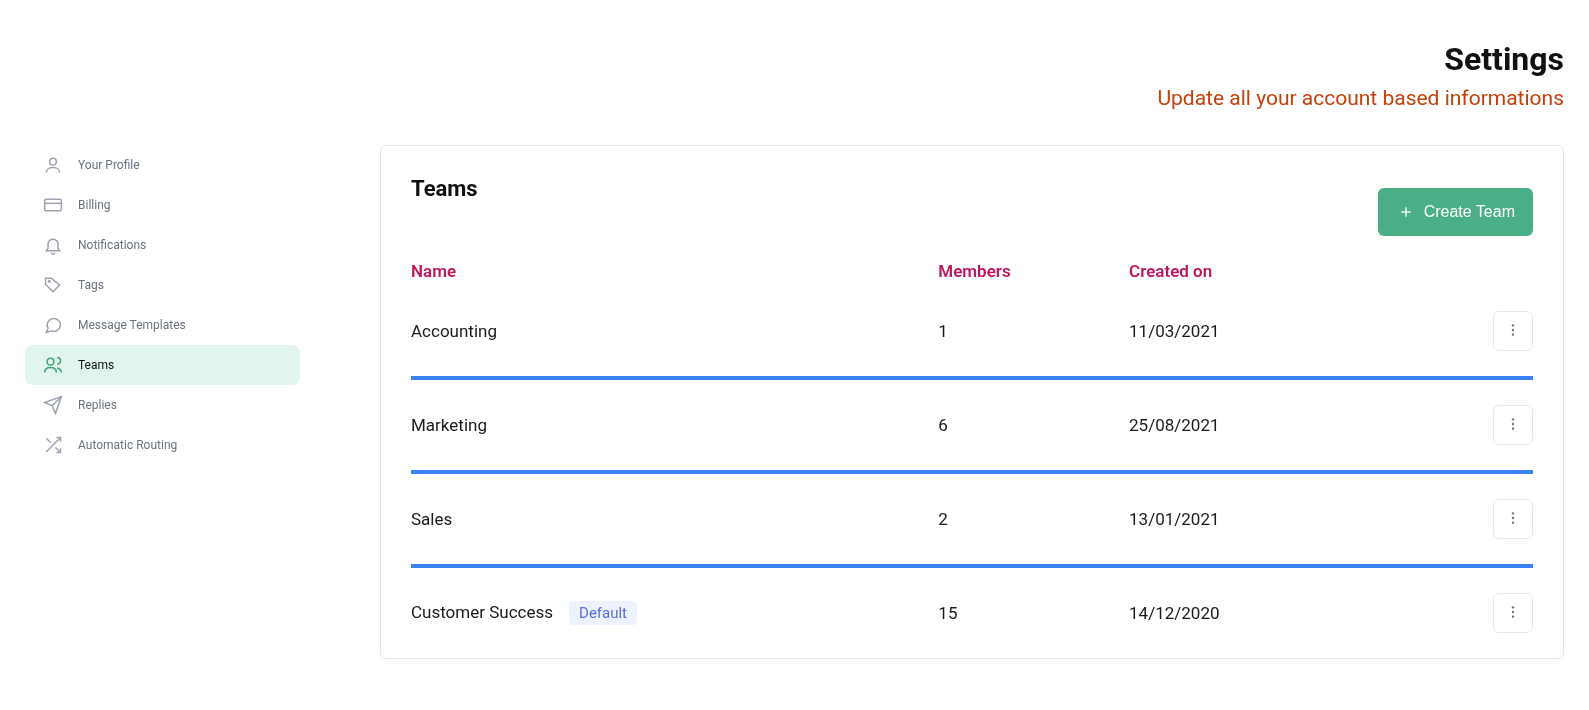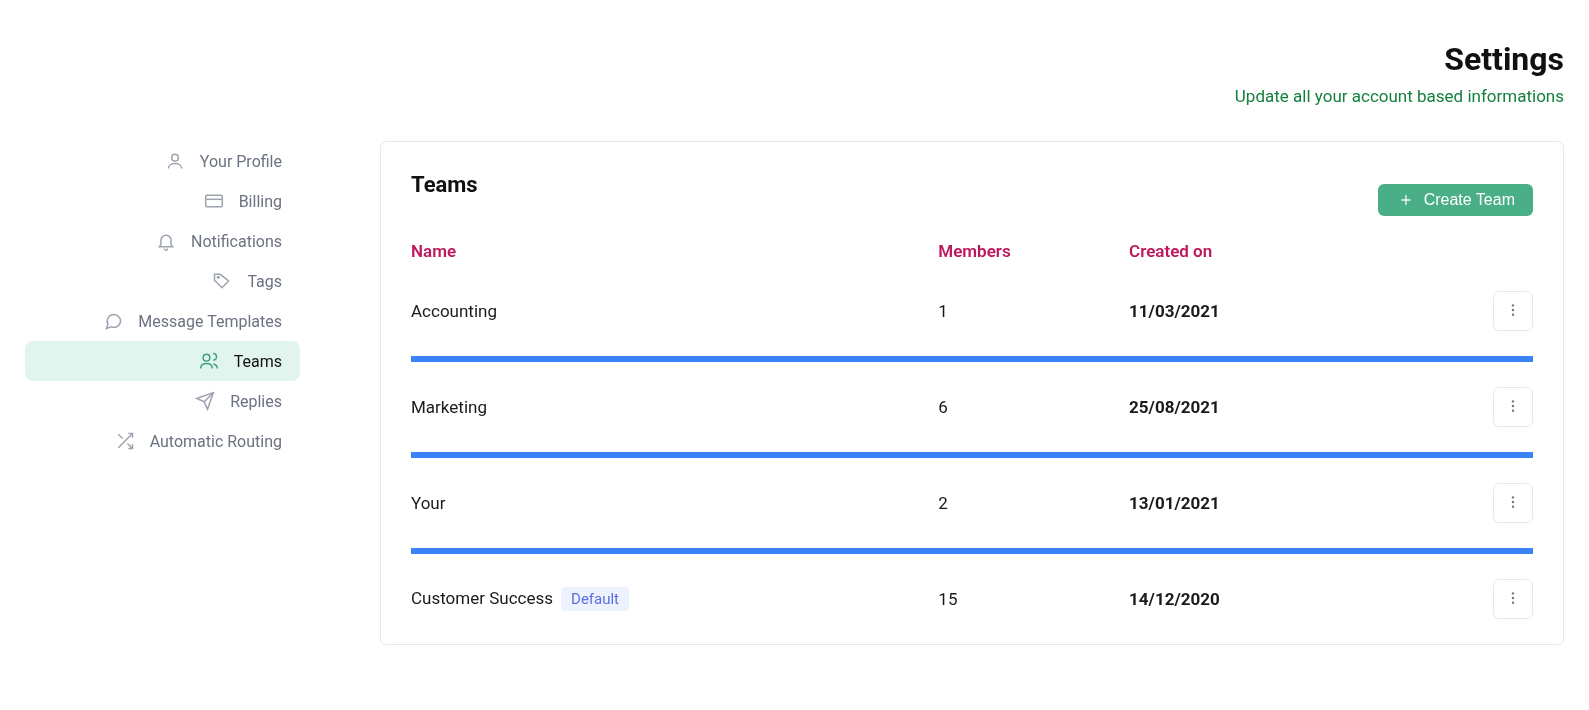--- a/index.html
+++ b/index.html
@@ -18,41 +18,40 @@
       margin-bottom: 35px;
       text-align: right;
     }
     .page-title {
       font-size: 32px;
       font-weight: 700;
       color: #111;
       margin-bottom: 8px;
     }
     .page-subtitle {
-      font-size: 17px;
-      color: #15803d;
+      font-size: 21px;
+      color: #c2410c;
     }
     .main-layout {
       display: flex;
       gap: 80px;
     }
     .sidebar {
       width: 275px;
       flex-shrink: 0;
     }
     .sidebar-item {
       display: flex;
       align-items: center;
       gap: 15px;
       padding: 10px 18px;
       border-radius: 8px;
       cursor: pointer;
       color: #6b7280;
-      font-size: 16px;
-      justify-content: flex-end;
+      font-size: 12px;
     }
     .sidebar-item.active {
       background: #e1f4ed;
       color: #111;
     }
     .sidebar-item.active .sidebar-icon svg {
       stroke: #3fa47a;
     }
     .sidebar-icon {
       width: 20px;
@@ -89,21 +88,21 @@
       margin-bottom: 8px;
     }
     .panel-subtitle {
       font-size: 17px;
       color: #8a8f98;
     }
     .create-btn {
       background: #4aaf87;
       color: #fff;
       border: none;
-      padding: 6px 18px;
+      padding: 14px 18px;
       border-radius: 6px;
       font-size: 16px;
       font-weight: 500;
       cursor: pointer;
       display: flex;
       align-items: center;
       gap: 8px;
       margin-top: 12px;
     }
     .create-btn svg {
@@ -123,41 +122,41 @@
       font-weight: 600;
       color: #be185d;
       padding-bottom: 15px;
     }
     .table td {
       padding: 25px 0;
       font-size: 17px;
       color: #1a1a1a;
     }
     .table tbody tr {
-      border-top: 6px solid #3b82f6;
+      border-top: 4px solid #3b82f6;
     }
     .table tbody tr:first-child {
       border-top: none;
     }
     .table tbody tr:first-child td {
       padding-top: 15px;
       margin-left: 44px;
     }
     .col-name { width: 47%; }
     .col-members { width: 17%; }
-    .col-created { width: 28%; font-weight: bold; }
+    .col-created { width: 28%; }
     .col-actions { width: 8%; text-align: right; }
     .badge {
       display: inline-block;
       background: #eef2ff;
       color: #5b6ee0;
       padding: 3px 10px;
       border-radius: 4px;
       font-size: 15px;
-      margin-left: 8px;
+      margin-left: 16px;
     }
     .action-btn {
       width: 40px;
       height: 40px;
       border: 1px solid #e5e7eb;
       border-radius: 6px;
       background: #fff;
       cursor: pointer;
       display: inline-flex;
       align-items: center;
@@ -301,21 +300,21 @@
             <td class="col-created">25/08/2021</td>
             <td class="col-actions"><button class="action-btn">
                 <span><svg viewBox="0 0 24 24">
                     <circle cx="12" cy="5" r="1.8"></circle>
                     <circle cx="12" cy="12" r="1.8"></circle>
                     <circle cx="12" cy="19" r="1.8"></circle>
                   </svg></span>
               </button></td>
           </tr>
           <tr>
-            <td class="col-name"><span>Your</span></td>
+            <td class="col-name"><span>Sales</span></td>
             <td class="col-members">2</td>
             <td class="col-created">13/01/2021</td>
             <td class="col-actions"><button class="action-btn">
                 <span><svg viewBox="0 0 24 24">
                     <circle cx="12" cy="5" r="1.8"></circle>
                     <circle cx="12" cy="12" r="1.8"></circle>
                     <circle cx="12" cy="19" r="1.8"></circle>
                   </svg></span>
               </button></td>
           </tr>

